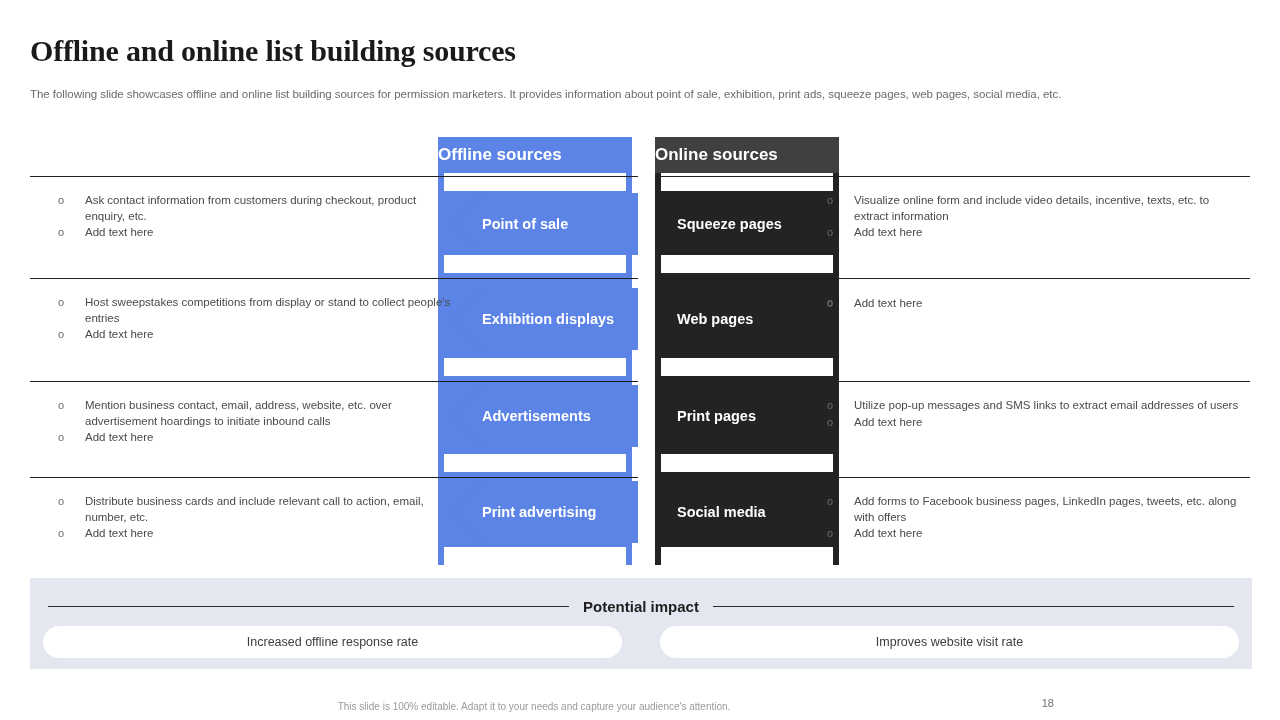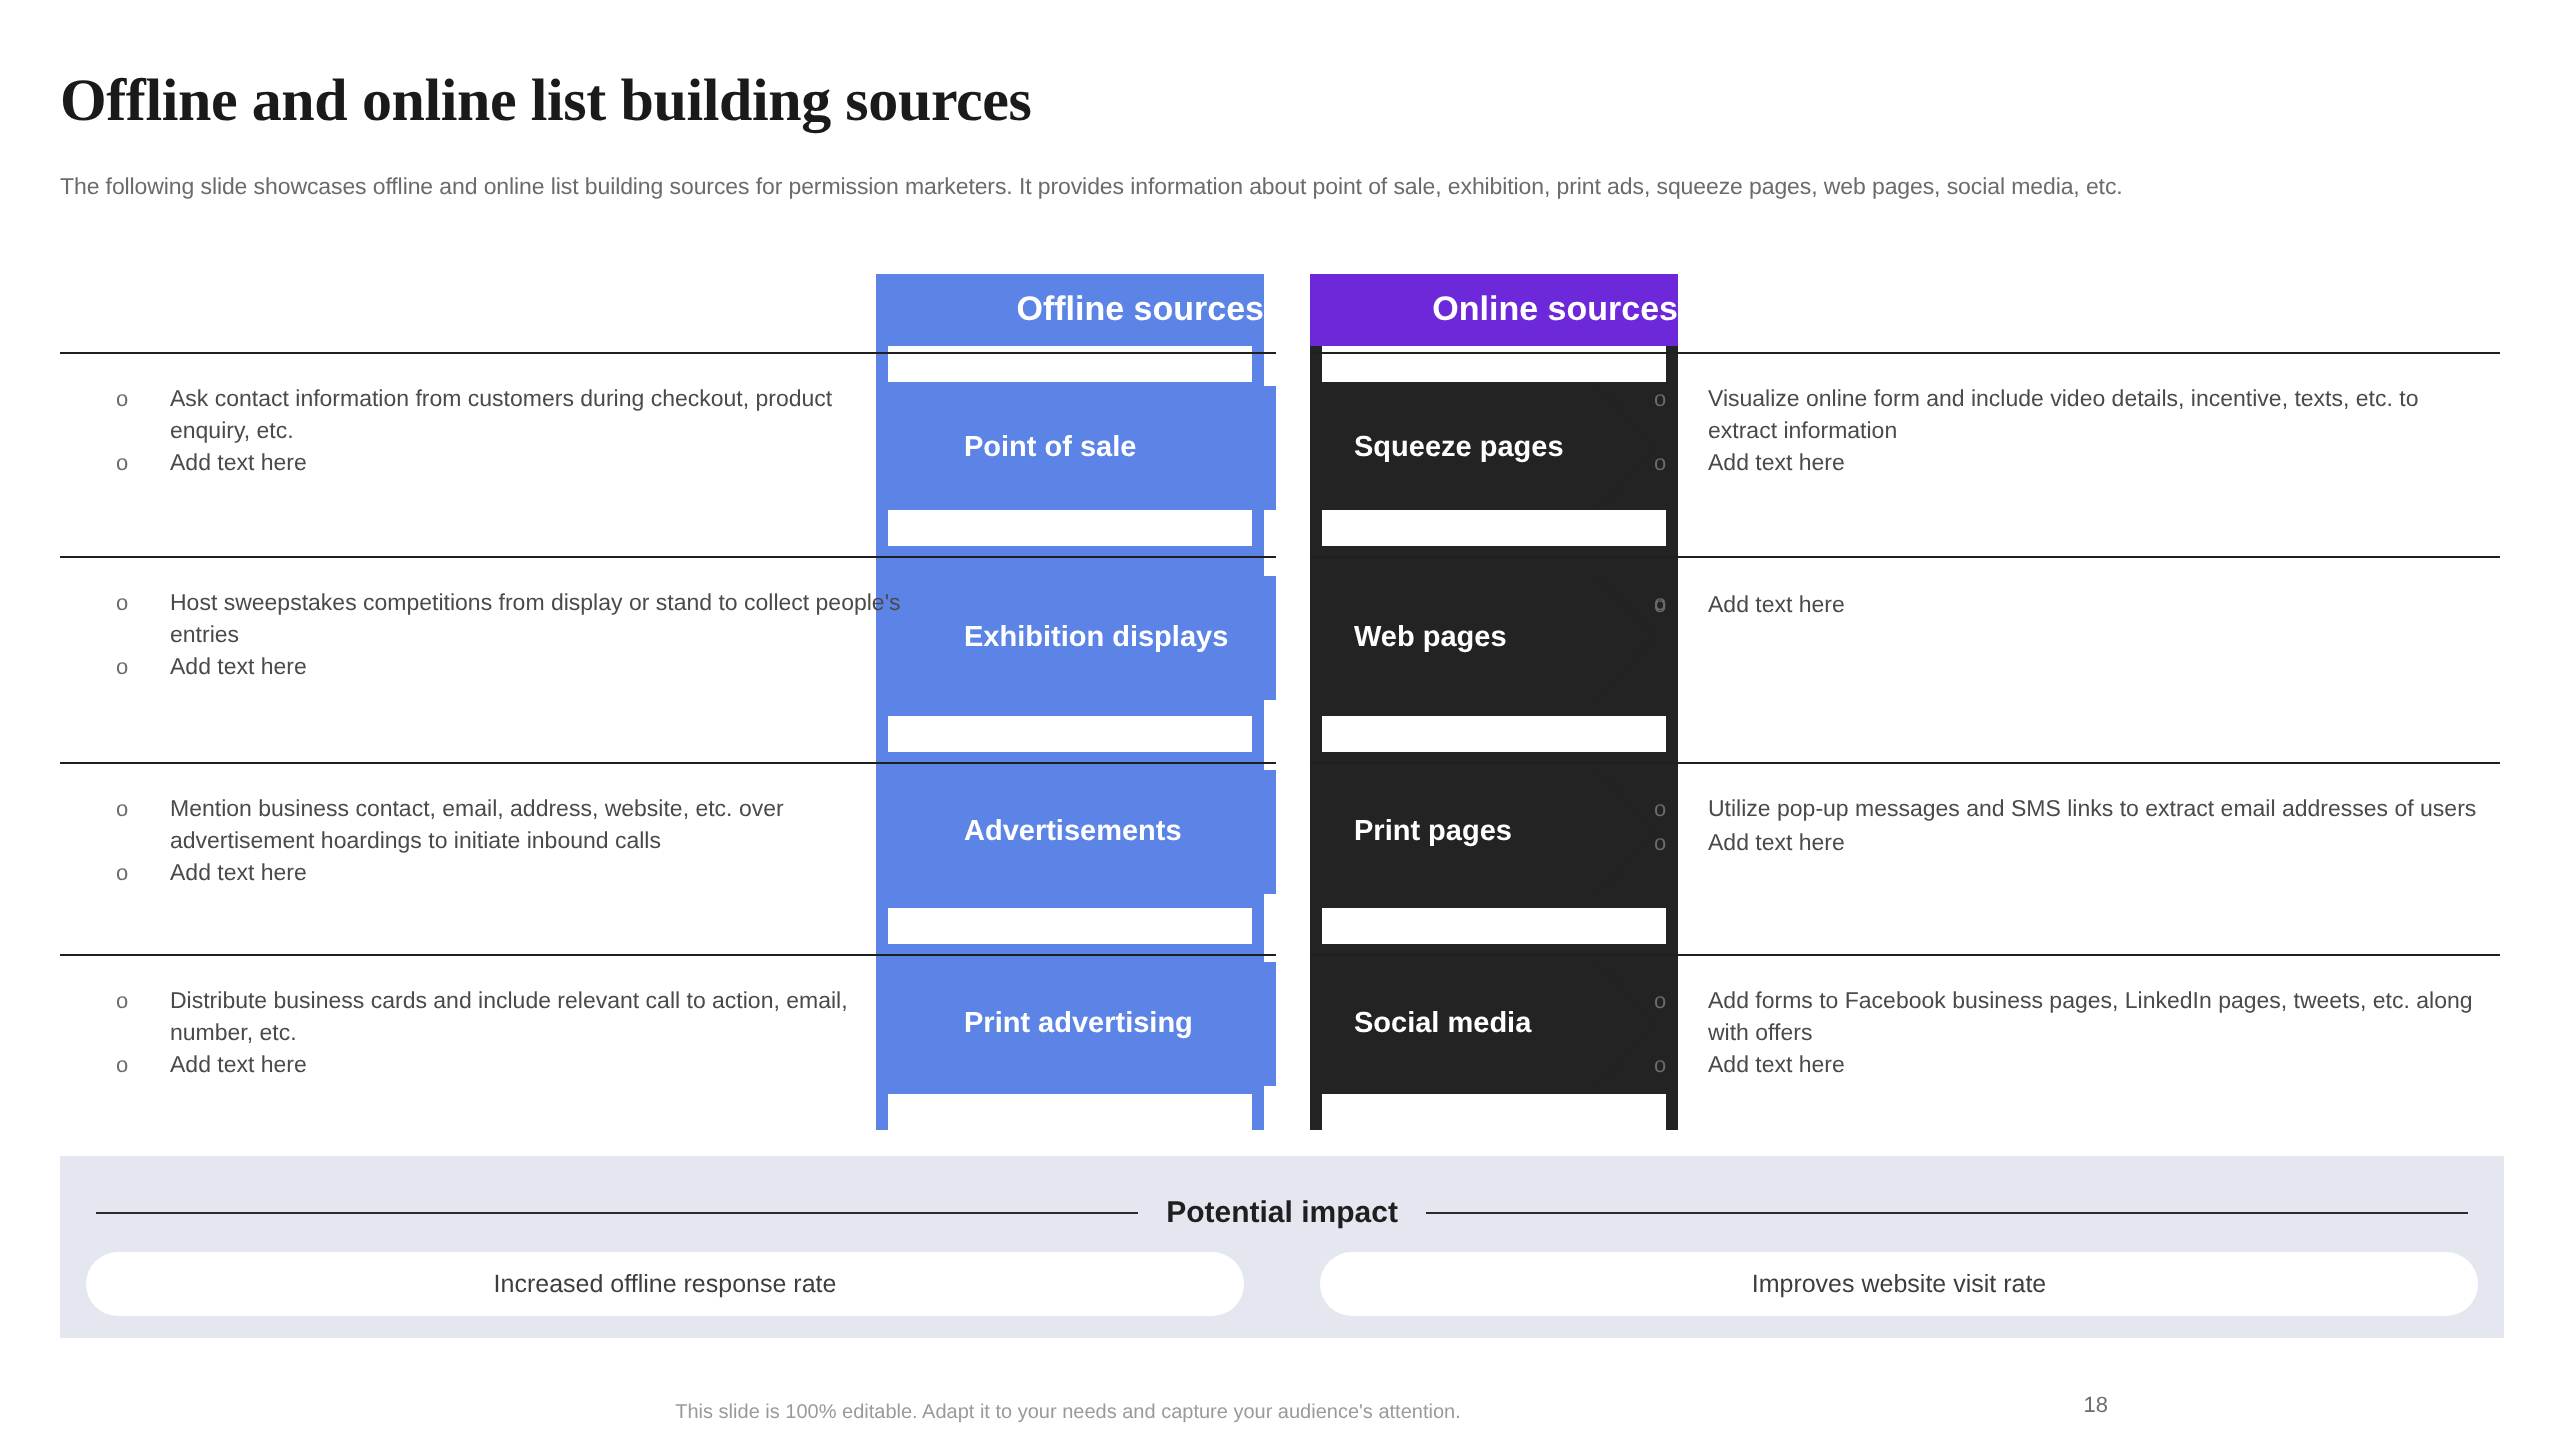--- a/index.html
+++ b/index.html
@@ -21,25 +21,25 @@
   }
   .subtitle {
     position: absolute; left: 30px; top: 88px;
     font-size: 11.5px; color: #6b6b6b; white-space: nowrap;
     letter-spacing: -0.05px;
   }
 
   
   .col-head {
     position: absolute; height: 36px;
-    display: flex; align-items: center; justify-content: flex-end;
+    display: flex; align-items: center; justify-content: flex-start;
     color: #ffffff; font-weight: 700; font-size: 17px;
   }
   .col-head.offline { left: 438px; top: 137px; width: 194px; background: #5b84e6; }
-  .col-head.online  { left: 655px; top: 137px; width: 184px; background: #6d28d9; }
+  .col-head.online  { left: 655px; top: 137px; width: 184px; background: #404040; }
 
   
   .band {
     position: absolute; top: 173px; width: 194px; height: 392px;
   }
   .band.offline { left: 438px; background: #5b84e6; }
   .band.online  { left: 655px; width: 184px; background: #232323; }
 
   
   .band .notch {

